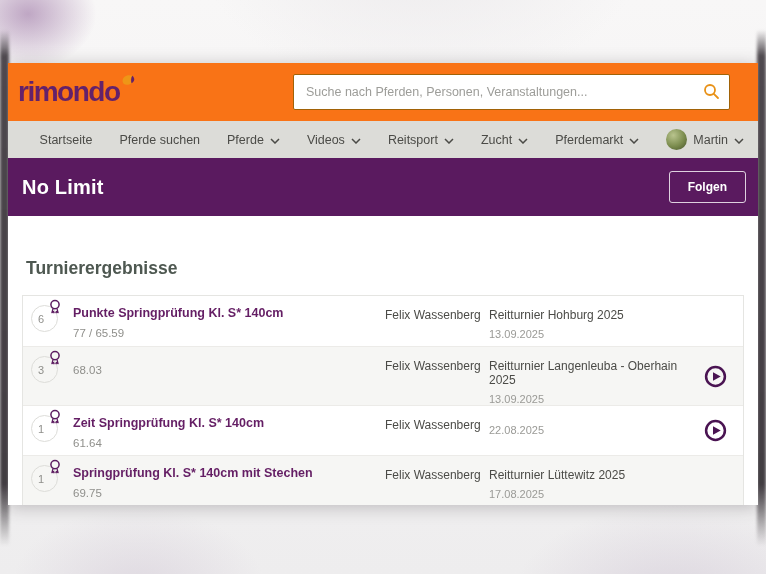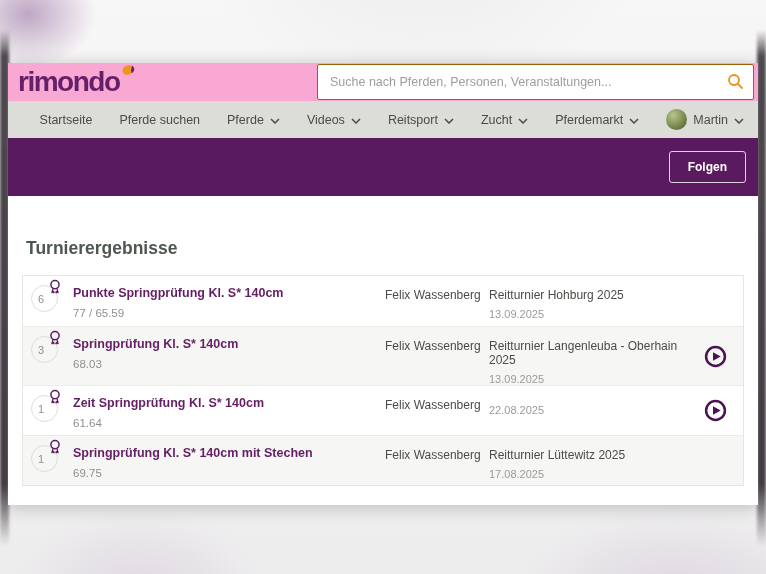--- a/index.html
+++ b/index.html
@@ -18,21 +18,21 @@
   .edge-strip.left  { left:0;  background:linear-gradient(to bottom, rgba(66,60,66,0) 0%, rgba(66,60,66,.92) 5%, rgba(58,53,58,.95) 88%, rgba(66,60,66,0) 100%); }
   .edge-strip.right { right:0; background:linear-gradient(to bottom, rgba(66,60,66,0) 0%, rgba(66,60,66,.92) 5%, rgba(58,53,58,.95) 88%, rgba(66,60,66,0) 100%); }
 
   .page {
     position:absolute; left:8px; top:63px; width:750px; height:442px;
     background:#fff; z-index:2; box-shadow:0 2px 16px rgba(55,45,55,.28);
     overflow:hidden;
   }
 
   
-  .site-header { height:38px; background:#f9a8d4; display:flex; align-items:center; padding:0 4px 0 10px; }
+  .site-header { height:58px; background:#f97316; display:flex; align-items:center; padding:0 28px 0 10px; }
   .logo { position:relative; cursor:pointer; padding-right:16px; }
   .logo-text { font-size:28px; font-weight:bold; color:#64216a; letter-spacing:-1.5px; }
   .logo-accent { position:absolute; right:0; top:-3px; }
   .search-wrap { margin-left:auto; position:relative; width:437px; height:36px; }
   .search-wrap input {
     width:100%; height:100%; border:1px solid #a16207; border-radius:2px;
     padding:0 36px 0 12px; font-size:12.5px; color:#555; outline:none;
     font-family:"Liberation Sans", sans-serif; background:#fff;
   }
   .search-wrap input::placeholder { color:#9d9d99; }
@@ -154,20 +154,21 @@
     <span class="nav-item user-item">
       <span class="avatar"></span>
       <span>Martin</span>
       <span class="chev"><svg width="10" height="6" viewBox="0 0 10 6" fill="none">
             <polyline points="1,1 5,5 9,1" stroke="#4b4b47" stroke-width="1.5"></polyline>
           </svg></span>
     </span>
   </div>
 
   <div class="banner">
+    <span class="banner-title">No Limit</span>
     <button class="follow-btn">Folgen</button>
   </div>
 
   <div class="content">
     <h2 class="section-heading">Turnierergebnisse</h2>
 
     <div class="results-table">
 
       <div class="row">
         <div>
@@ -199,21 +200,20 @@
             <div class="badge">
           <div class="badge-circle">3</div>
           <span class="rosette"><svg width="16" height="16" viewBox="0 0 16 16" fill="none">
                   <circle cx="8" cy="5.6" r="4.1" stroke="#5c1b60" stroke-width="1.5"></circle>
                   <path d="M6.1 9.3 L4.9 13.6 L6.6 12.5 L7.2 14.2" stroke="#5c1b60" stroke-width="1.3" fill="none" stroke-linejoin="round"></path>
                   <path d="M9.9 9.3 L11.1 13.6 L9.4 12.5 L8.8 14.2" stroke="#5c1b60" stroke-width="1.3" fill="none" stroke-linejoin="round"></path>
                 </svg></span>
         </div>
           </div>
         <div class="cell-title">
-          <div class="row-title">Springprüfung Kl. S* 140cm</div>
           <div class="row-score">68.03</div>
         </div>
         <div class="cell-rider">Felix Wassenberg</div>
         <div class="cell-event">
           <div class="event-name">Reitturnier Langenleuba - Oberhain 2025</div>
           <div class="event-date">13.09.2025</div>
         </div>
         <div class="cell-play">
           <button class="play-btn"><svg width="23" height="23" viewBox="0 0 22 22">
                 <circle cx="11" cy="11" r="9" stroke="#4a1452" stroke-width="2.4" fill="none"></circle>

